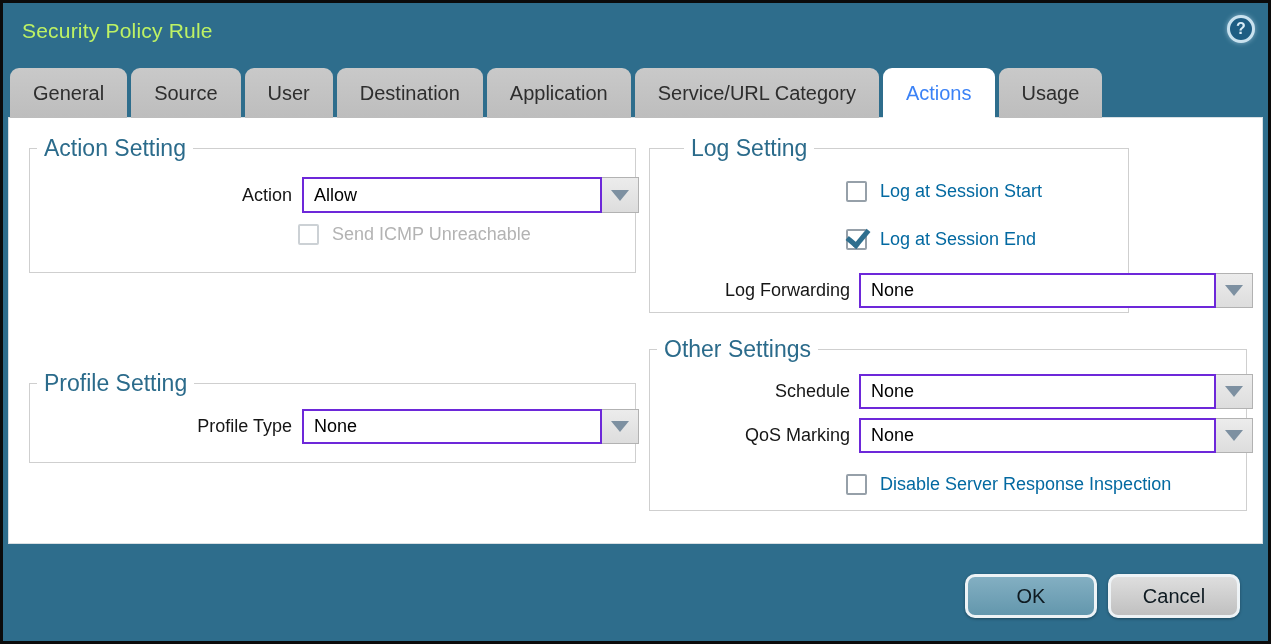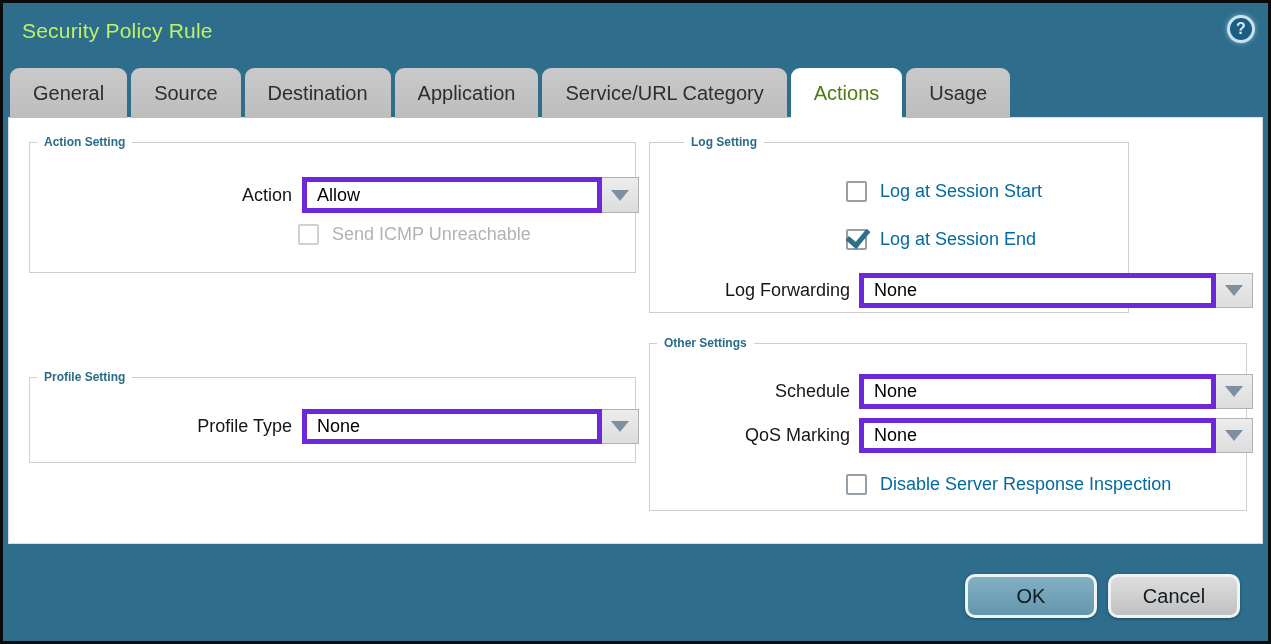--- a/index.html
+++ b/index.html
@@ -28,52 +28,52 @@
   .tabs {
     position: absolute; left: 7px; top: 65px; display: flex; gap: 4px; z-index: 3;
   }
   .tab {
     height: 50px; line-height: 50px; padding: 0 23px;
     background: linear-gradient(#c9c9c9, #bdbdbd);
     border-radius: 9px 9px 0 0;
     font-size: 20px; color: #2e2e2e; cursor: pointer; white-space: nowrap; text-align: center;
   }
   .tab.active {
-    background: #ffffff; color: #4d7c0f; height: 53px; z-index: 4;
+    background: #ffffff; color: #3b82f6; height: 53px; z-index: 4;
   }
 
   
   .panel {
     position: absolute; left: 5px; top: 114px; width: 1255px; height: 427px;
     background: #ffffff; border: 1px solid #d8dfe3; z-index: 2;
   }
 
   fieldset {
     position: absolute; border: 1px solid #cfcfcf;
   }
   legend {
     margin-left: 7px; padding: 0 7px;
-    font-size: 12px; font-weight: bold; color: #2b6b8b;
+    font-size: 23px; font-weight: normal; color: #2b6b8b;
   }
   #fs-action  { left: 20px;  top: 17px;  width: 607px; height: 138px; }
   #fs-log     { left: 640px; top: 17px;  width: 480px; height: 178px; padding-left: 27px; }
   #fs-profile { left: 20px;  top: 252px; width: 607px; height: 93px;  }
   #fs-other   { left: 640px; top: 218px; width: 598px; height: 175px; }
 
   
   .row { position: absolute; display: flex; align-items: center; }
   .lbl {
     font-size: 18px; color: #161616; text-align: right; white-space: nowrap; margin-left: 18px;
   }
   .lbl.left-col  { width: 265px; margin-right: 10px; }
   .lbl.right-col { width: 173px; margin-right: 9px; }
 
   .dd { display: flex; height: 36px; }
   .dd-value {
-    background: #fff; border: 5px solid #6d28d9;
+    background: #fff; border: 2px solid #6d28d9;
     font-size: 18px; color: #000; padding: 0 10px;
     display: flex; align-items: center; cursor: pointer;
   }
   .dd-value.w300 { width: 300px; }
   .dd-value.w357 { width: 357px; }
   .dd-btn {
     width: 37px; background: linear-gradient(#ececec, #dddddd);
     border: 1px solid #b2b2b2; border-left: none;
     display: flex; align-items: center; justify-content: center; cursor: pointer;
   }
@@ -132,20 +132,21 @@
 <body>
 
 <div class="dialog">
 
   <div class="title">Security Policy Rule</div>
   <div class="help">?</div>
 
   <div class="tabs">
     <div class="tab">General</div>
     <div class="tab">Source</div>
+    <div class="tab">User</div>
     <div class="tab">Destination</div>
     <div class="tab">Application</div>
     <div class="tab">Service/URL Category</div>
     <div class="tab active">Actions</div>
     <div class="tab">Usage</div>
   </div>
 
   <div class="panel">
 
     <fieldset id="fs-action">

